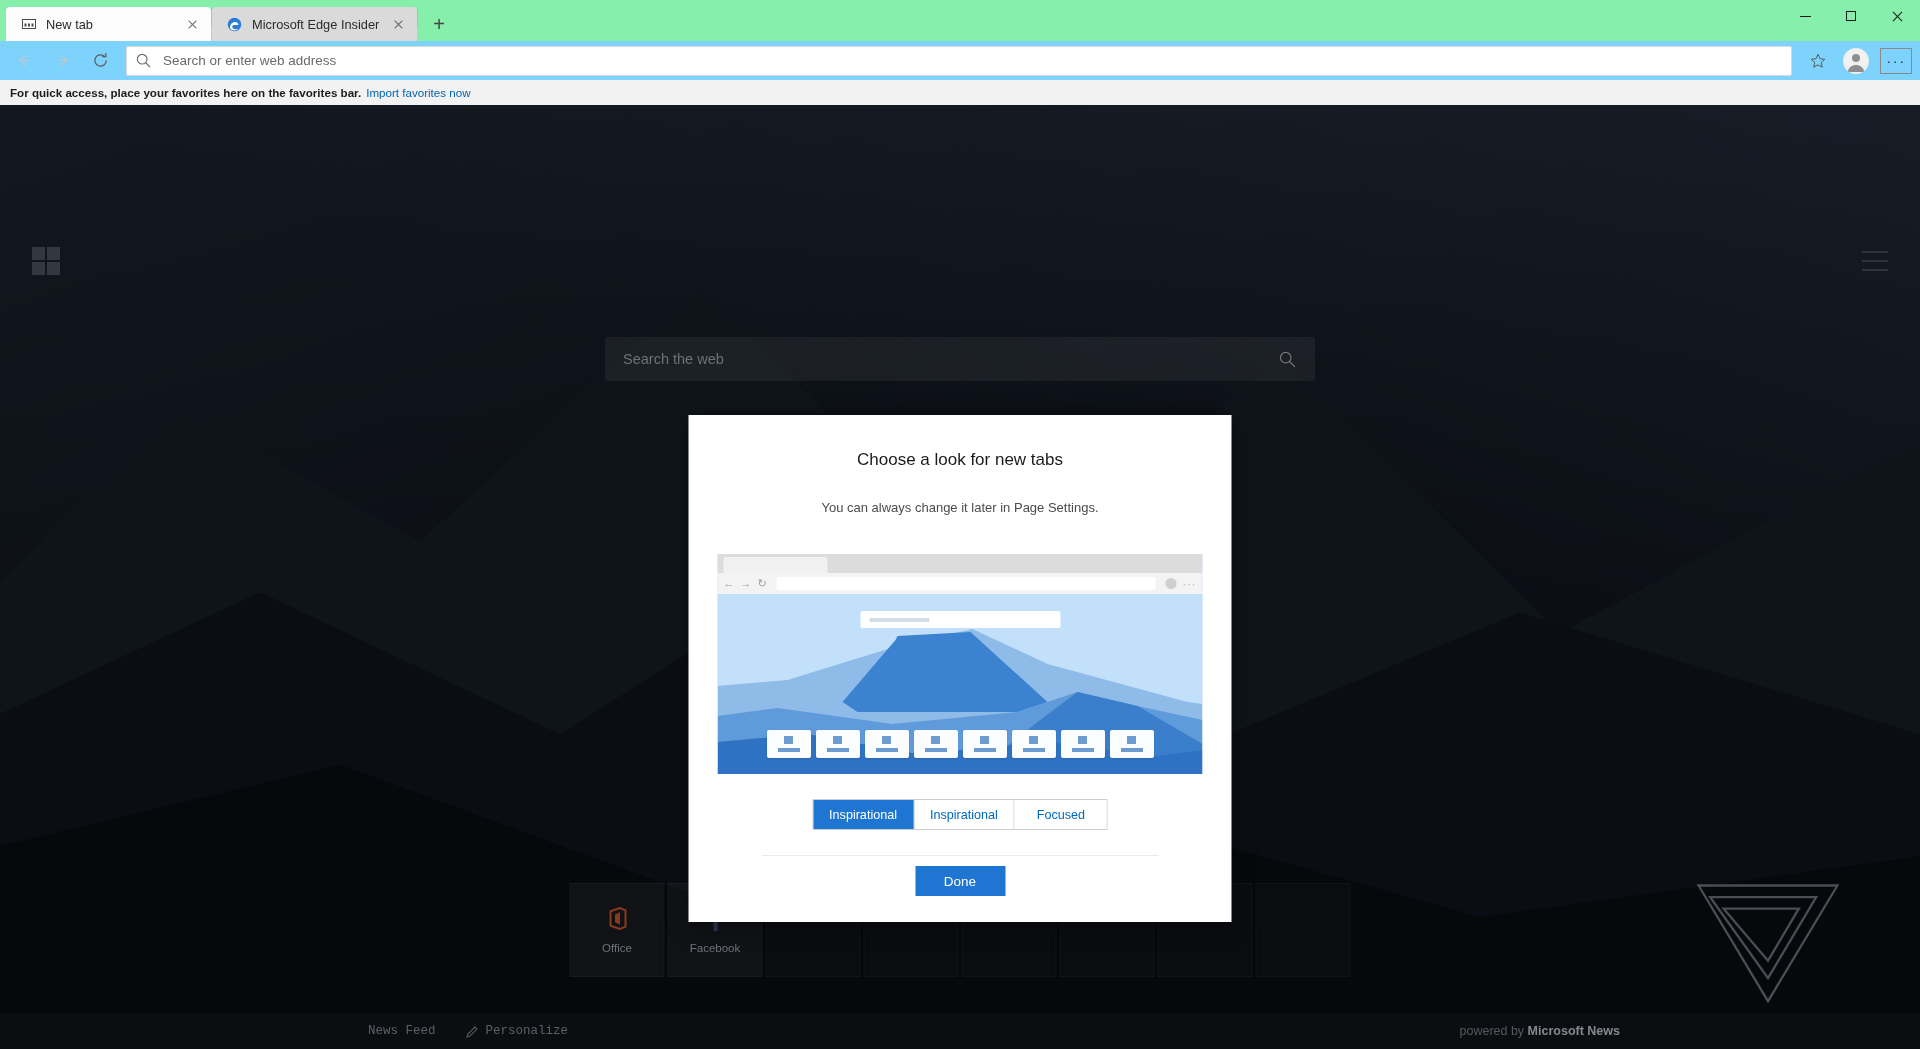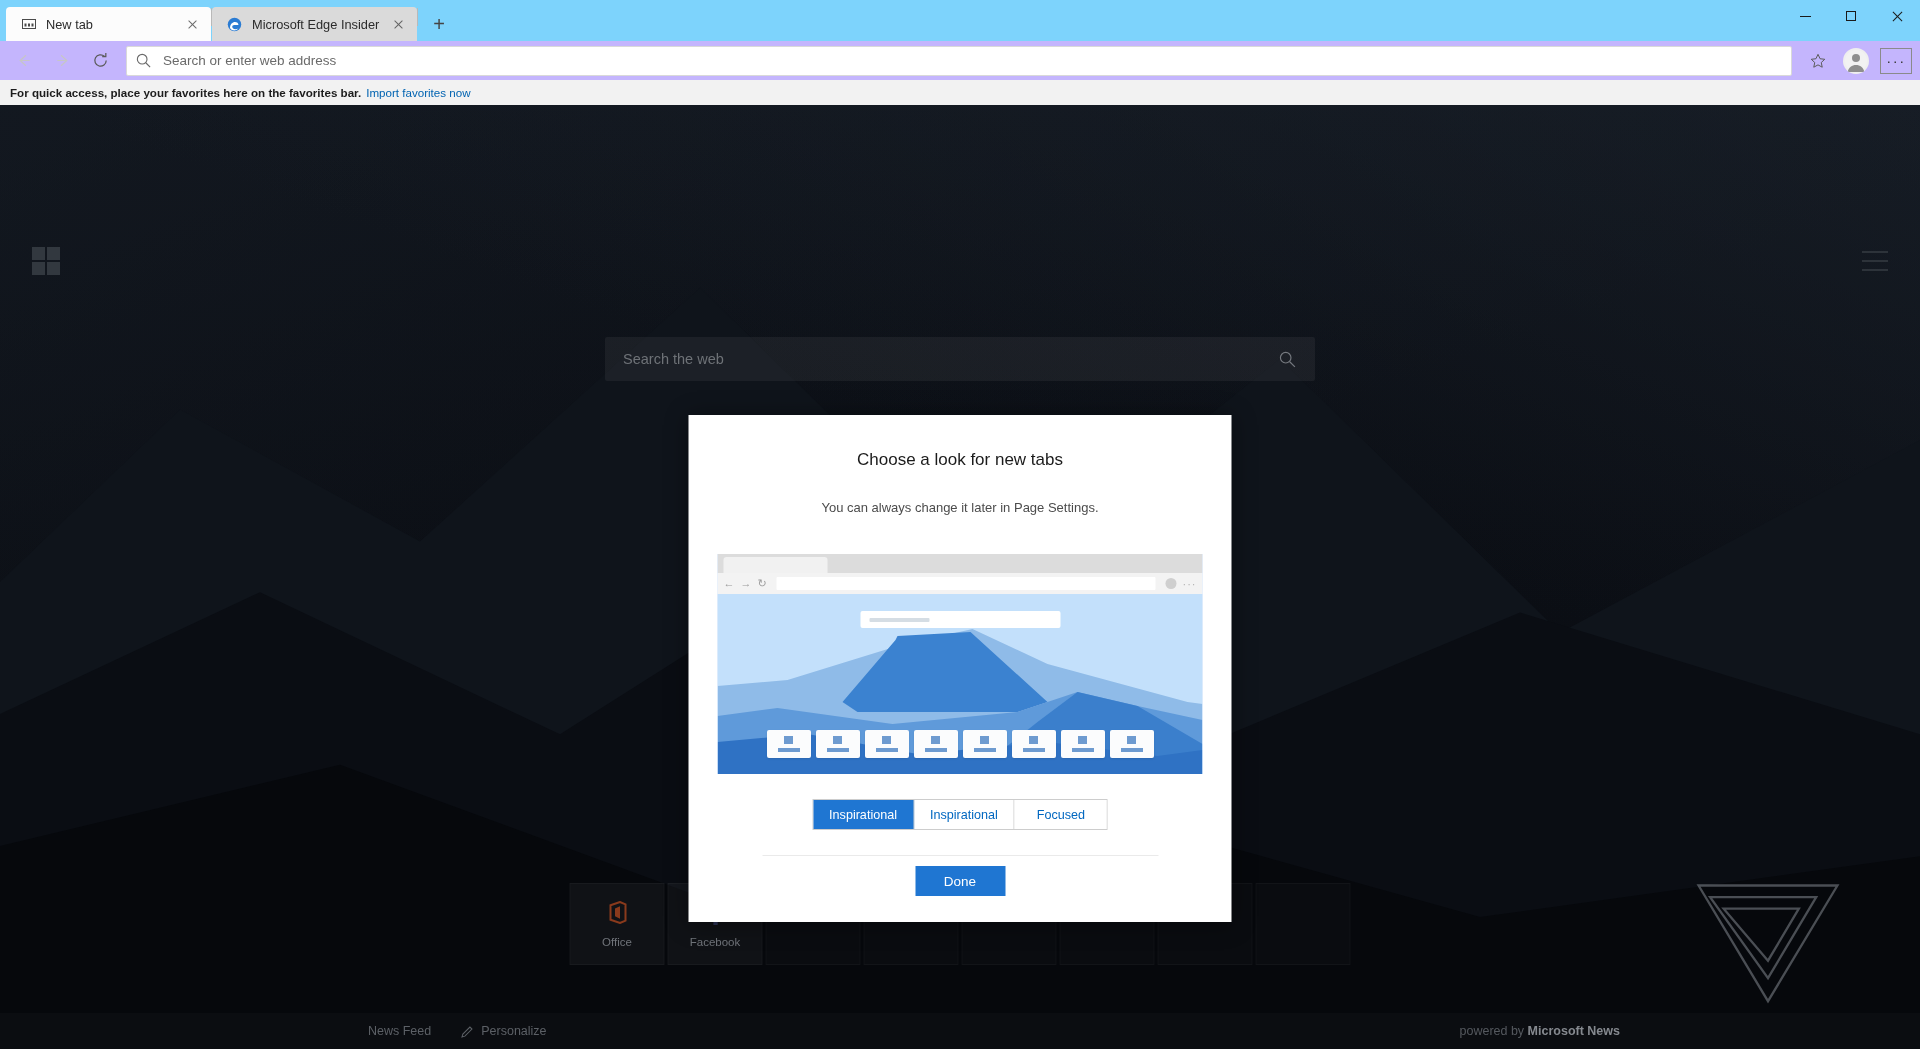--- a/index.html
+++ b/index.html
@@ -8,21 +8,21 @@
     width: 1920px; height: 1049px;
     overflow: hidden;
     font-family: "Liberation Sans", sans-serif;
     background: #000;
   }
 
   
   .browser { position: absolute; inset: 0; display: flex; flex-direction: column; }
 
   .titlebar {
-    height: 41px; background: #7dd3fc; display: flex; align-items: flex-end;
+    height: 41px; background: #86efac; display: flex; align-items: flex-end;
     position: relative; flex: none;
   }
   .tabstrip { display: flex; align-items: flex-end; height: 41px; padding-left: 6px; }
   .tab {
     height: 34px; width: 205px; display: flex; align-items: center;
     padding: 0 10px 0 14px; border-radius: 4px 4px 0 0; position: relative;
     font-size: 13px; color: #2b2b2b; gap: 9px;
   }
   .tab.active { background: #fcfcfc; }
   .tab.inactive { background: #dadada; }
@@ -45,21 +45,21 @@
   .wc-min { width: 11px; height: 1px; background: #1a1a1a; }
   .wc-max { width: 10px; height: 10px; border: 1px solid #1a1a1a; }
   .wc-close { width: 12px; height: 12px; position: relative; }
   .wc-close::before, .wc-close::after {
     content: ""; position: absolute; left: 0; top: 5.5px; width: 13px; height: 1px; background: #1a1a1a;
   }
   .wc-close::before { transform: rotate(45deg); }
   .wc-close::after { transform: rotate(-45deg); }
 
   .toolbar {
-    height: 39px; background: #c4b5fd; display: flex; align-items: center;
+    height: 39px; background: #7dd3fc; display: flex; align-items: center;
     padding: 0 8px 0 6px; gap: 2px; flex: none;
   }
   .tb-btn {
     width: 36px; height: 32px; display: flex; align-items: center; justify-content: center;
     color: #5a5a5a; flex: none;
   }
   .tb-btn.disabled { color: #c6c6c6; }
   .addressbar {
     flex: 1; height: 30px; background: #fff; border: 1px solid #d9d9d9; border-radius: 2px;
     display: flex; align-items: center; padding: 0 8px; margin: 0 6px; gap: 11px;
@@ -114,39 +114,39 @@
     width: 710px; height: 44px; background: rgba(255,255,255,.055);
     border-radius: 2px; display: flex; align-items: center; padding: 0 18px;
   }
   .ntp-search-text { font-size: 14.5px; color: #6e7277; flex: 1; }
 
   .tiles {
     position: absolute; left: 50%; top: 778px; transform: translateX(-50%);
     display: flex; gap: 3px;
   }
   .tile {
-    width: 95px; height: 82px; background: rgba(255,255,255,.045);
+    width: 95px; height: 94px; background: rgba(255,255,255,.045);
     border: 1px solid rgba(255,255,255,.035);
     display: flex; flex-direction: column; align-items: center; justify-content: center; gap: 11px;
   }
   .tile-icon { height: 24px; display: flex; align-items: center; justify-content: center; }
   .tile-label { font-size: 11.5px; color: #70747a; }
   .tile.empty { background: rgba(255,255,255,.018); }
 
   .bing-bar {
     position: absolute; left: 38px; top: 940px; height: 33px;
     background: rgba(255,255,255,.035); border-radius: 2px;
     display: flex; align-items: center;
   }
 
   .newsbar {
     position: absolute; left: 0; right: 0; bottom: 0; height: 36px;
     background: rgba(255,255,255,.025); display: flex; align-items: center;
   }
-  .newsbar-left { position: absolute; left: 368px; display: flex; align-items: center; gap: 30px; }
+  .newsbar-left { position: absolute; left: 368px; display: flex; align-items: center; gap: 30px; font-family: Liberation Mono, monospace; }
   .newsbar-item { font-size: 12.5px; color: #5c6066; display: flex; align-items: center; gap: 7px; }
   .newsbar-right { position: absolute; right: 300px; font-size: 12.5px; color: #55595f; }
   .newsbar-right b { color: #85898f; font-weight: bold; }
 
   .verge { position: absolute; right: 72px; bottom: 42px; width: 160px; height: 135px; opacity: .5; }
 
   
   .scrim { position: absolute; inset: 0; background: rgba(0,0,0,0); }
   .dialog {
     position: absolute; left: 50%; top: 310px; transform: translateX(-50%);

